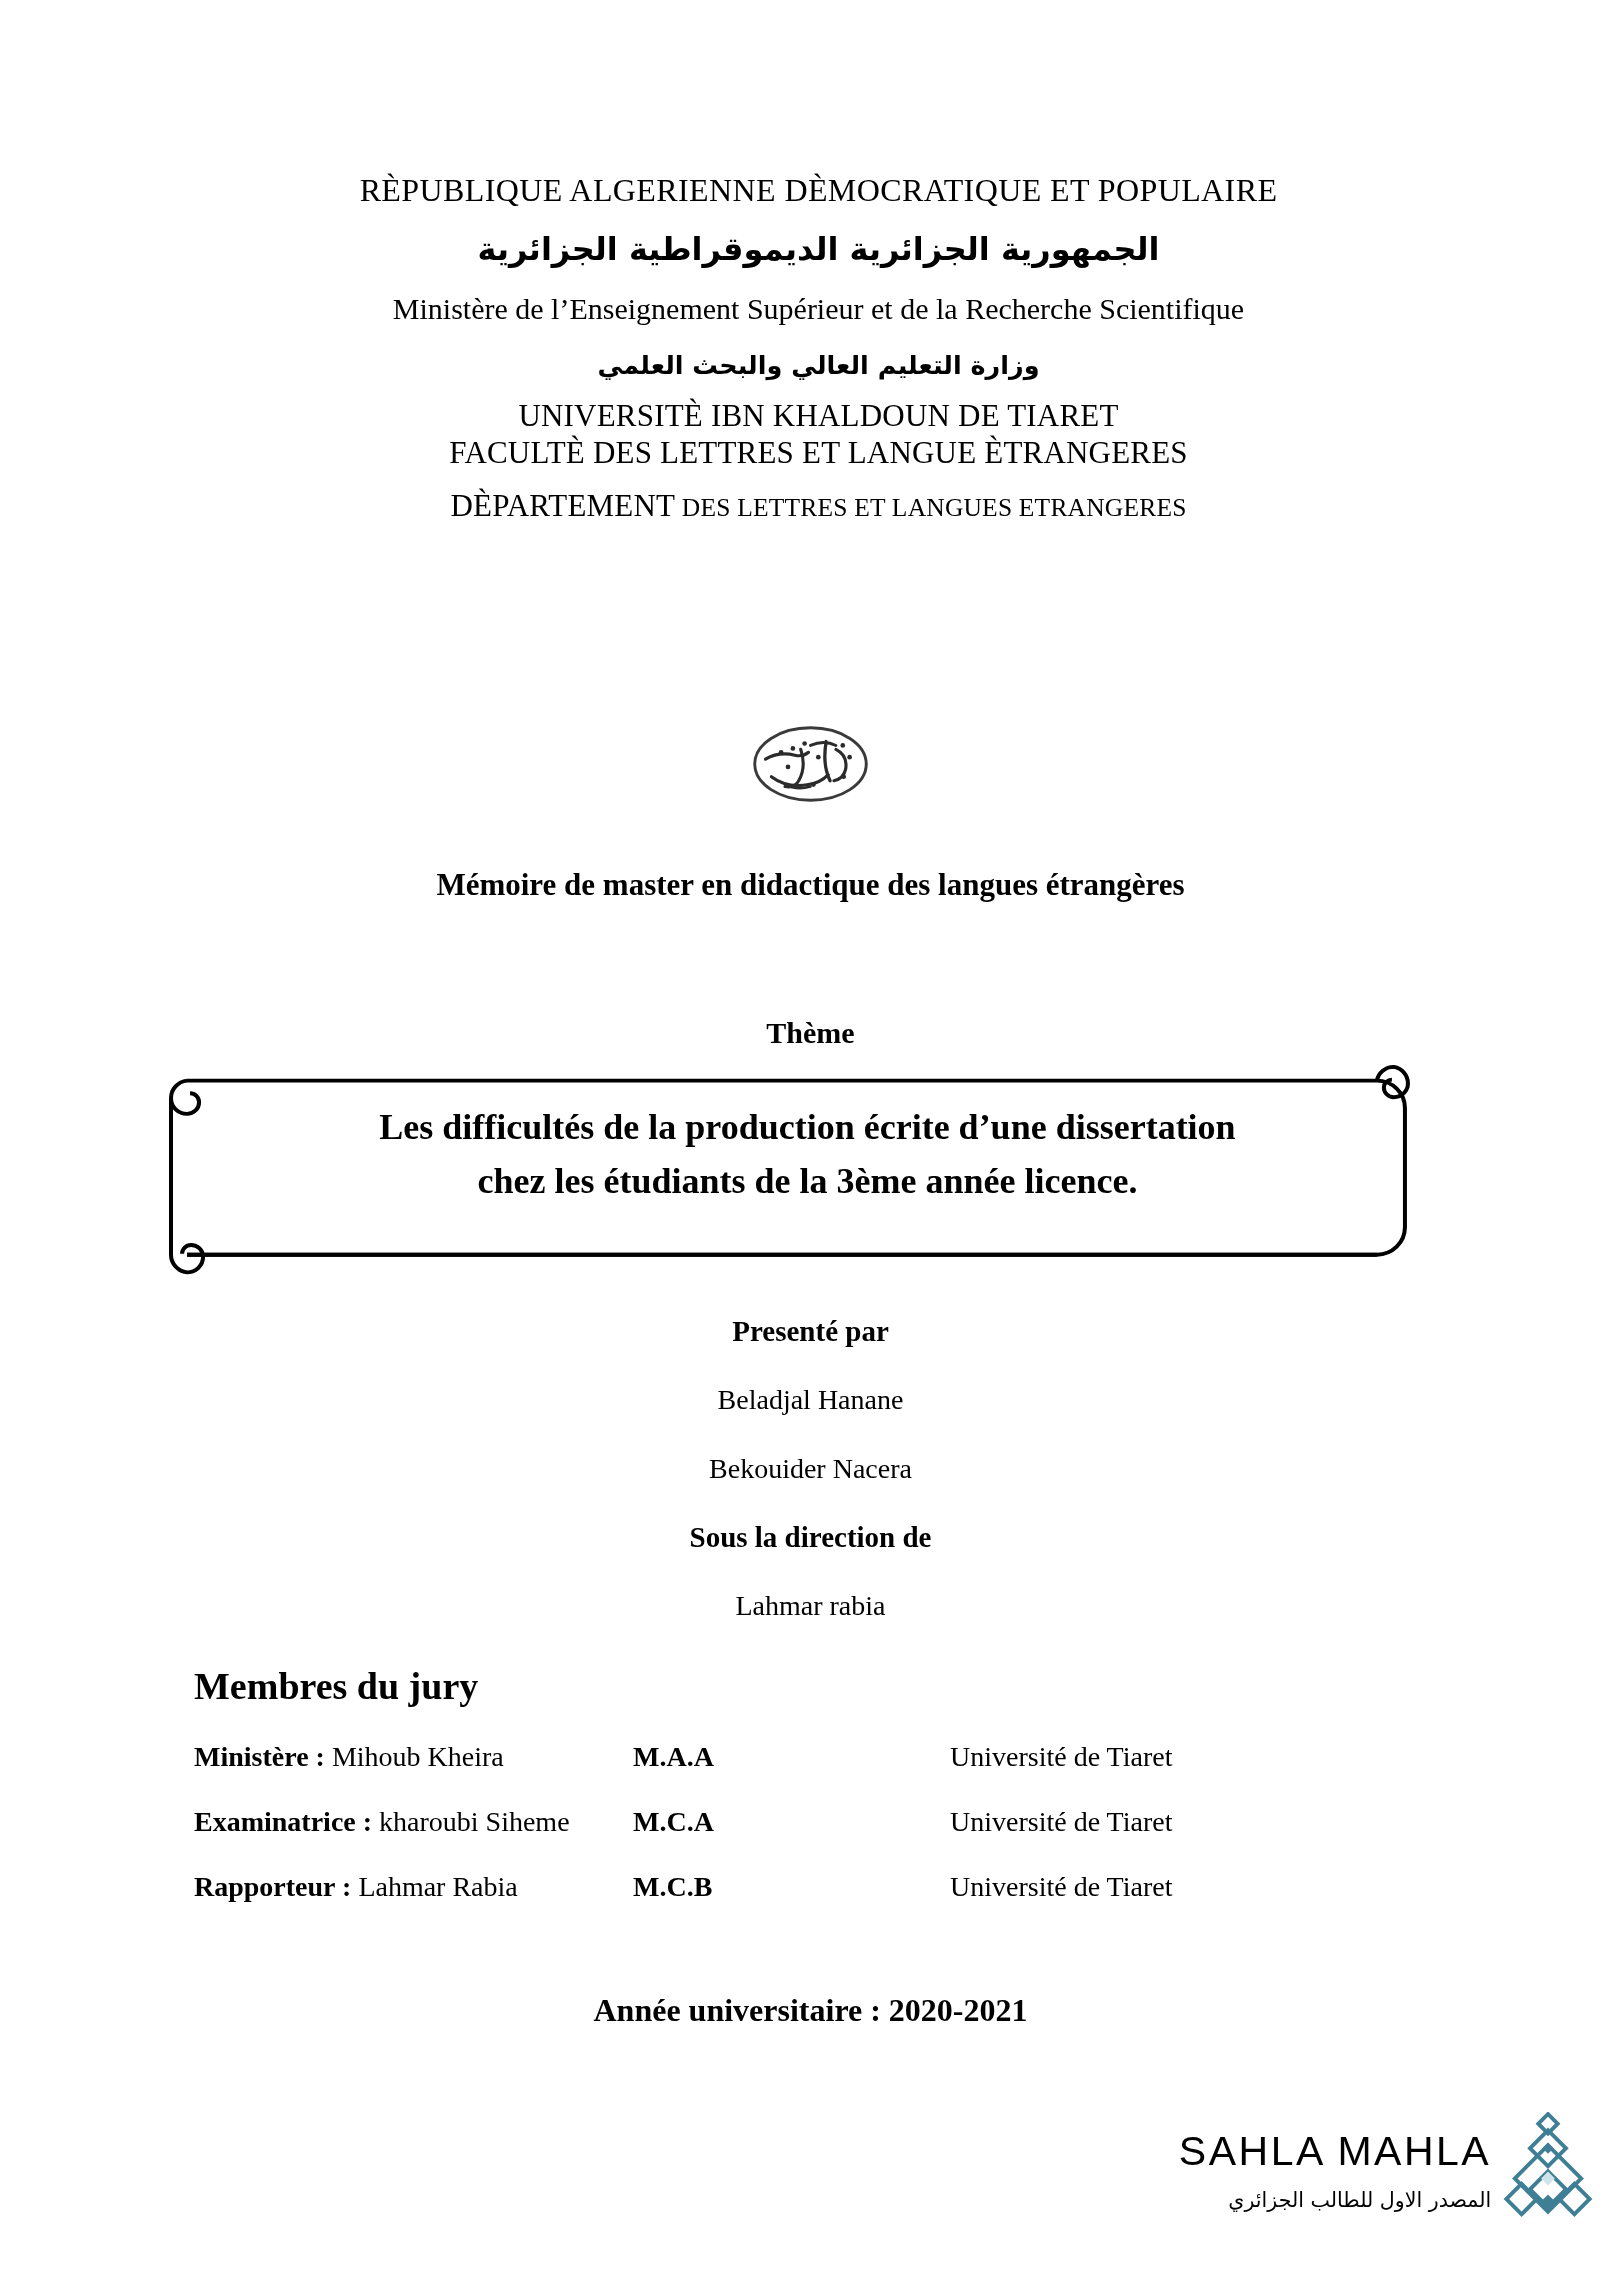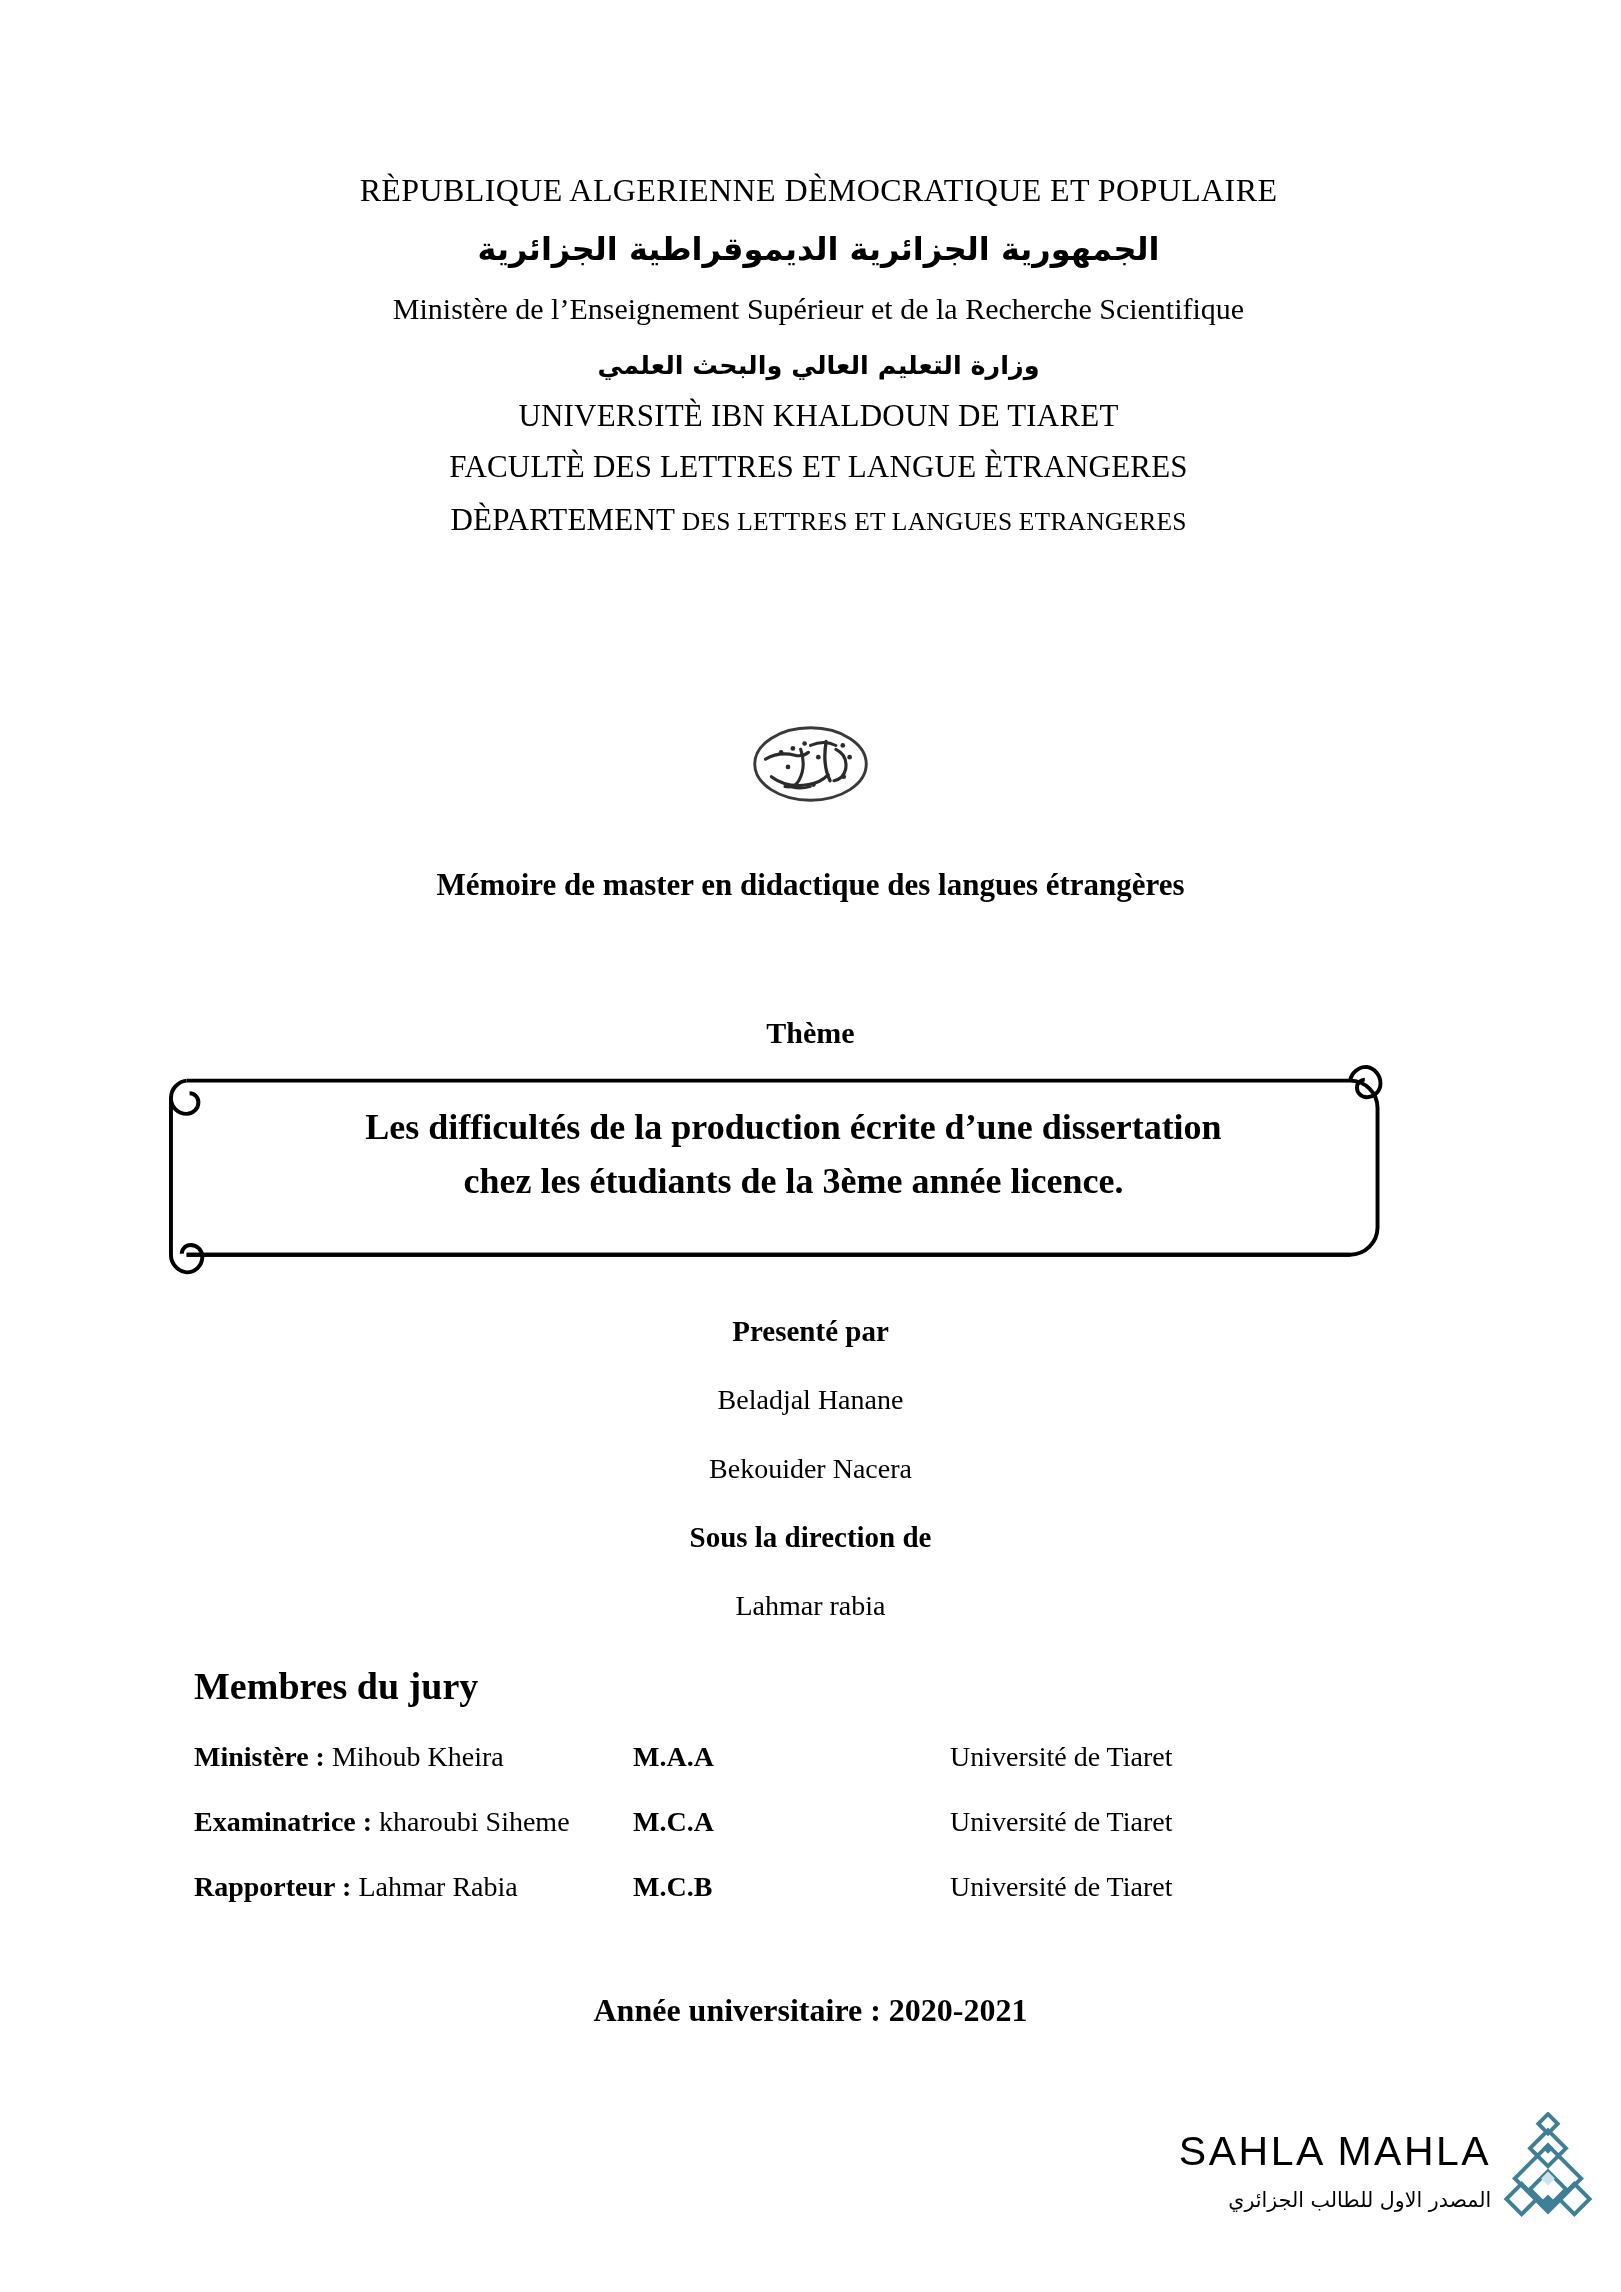--- a/index.html
+++ b/index.html
@@ -53,21 +53,21 @@
   .l-arabic2 {
     font-size: 25.5px;
     font-weight: bold;
     direction: rtl;
     margin-bottom: 21.6px;
     font-family: "DejaVu Sans", "Liberation Sans", sans-serif;
   }
   .l-universite {
     font-size: 31px;
     letter-spacing: 0.2px;
-    margin-bottom: 20px;
+    margin-bottom: 6px;
   }
   .l-faculte {
     font-size: 31px;
     letter-spacing: 0.2px;
     margin-bottom: 21.6px;
   }
   .l-departement {
     font-size: 31px;
     letter-spacing: 0.2px;
     margin-bottom: 0;
@@ -110,20 +110,21 @@
     text-align: center;
     font-size: 30px;
     font-weight: bold;
   }
   .scroll-box {
     position: absolute;
     left: 169px;
     top: 1063px;
     width: 1235px;
     height: 225px;
+    padding-left: 28px;
   }
   .scroll-box svg {
     position: absolute;
     left: 0;
     top: 0;
     width: 100%;
     height: 100%;
   }
   .scroll-text {
     position: absolute;

